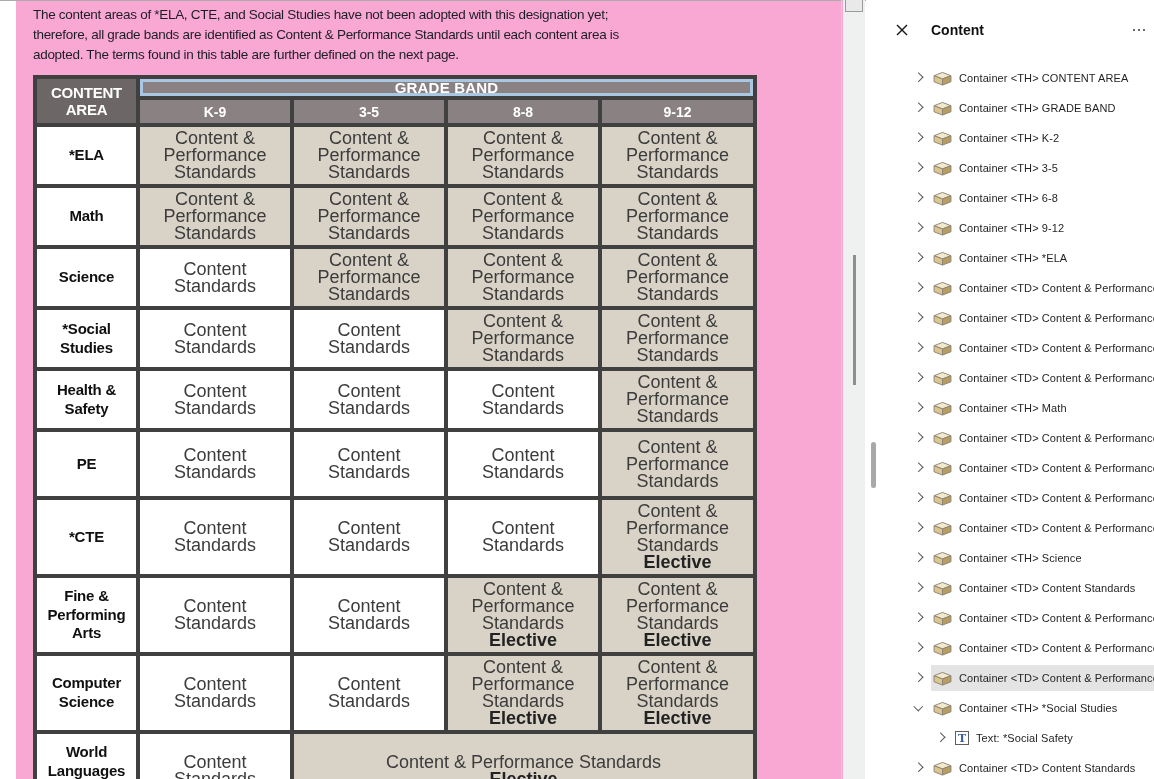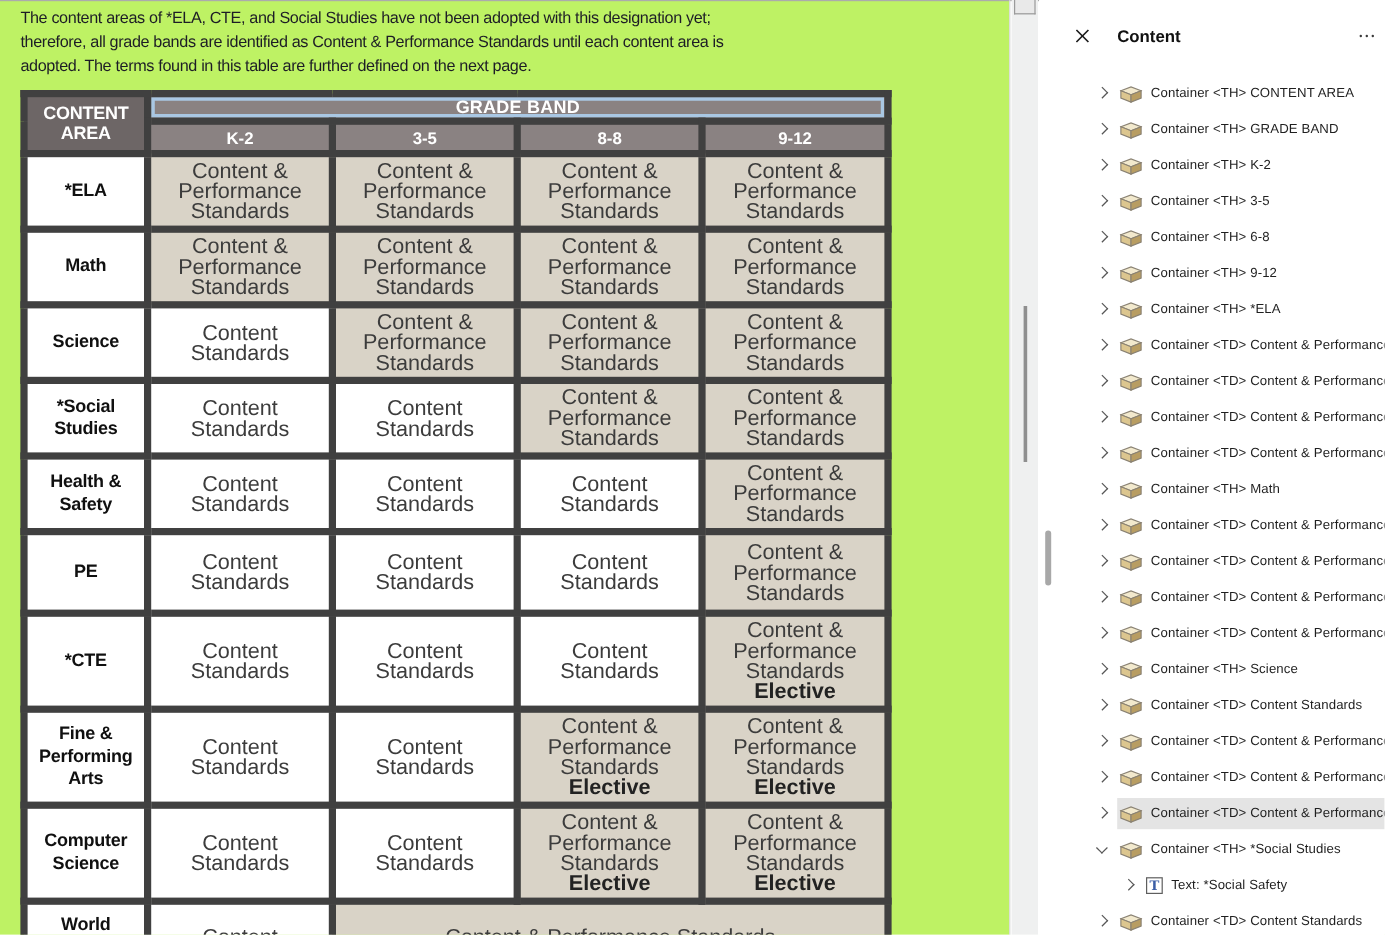--- a/index.html
+++ b/index.html
@@ -1,28 +1,28 @@
 <!DOCTYPE html>
 <html style="--header-dark: #6d6666; --header-mid: #8a8282; --cell-shaded: #d9d3c7; --selection-bg: #e4e4e4; --hl-blue: #a9c7e3;"><head>
 <meta charset="utf-8">
 <style>
   * { margin:0; padding:0; box-sizing:border-box; }
   html,body { width:1154px; height:779px; overflow:hidden; background:#fff;
               font-family:"Liberation Sans", sans-serif; }
   #stage { position:relative; width:1154px; height:779px; background:#fff; }
 
   
-  .doc { position:absolute; left:0; top:0; width:841px; height:779px; background:#bef264; }
+  .doc { position:absolute; left:16px; top:0; width:841px; height:779px; background:#f9a8d4; }
   .top-hairline { position:absolute; left:0; top:0; width:866px; height:1px; background:#ababab; }
   .intro { position:absolute; left:17px; top:5px; color:#1d1d26; font-size:13.5px;
            letter-spacing:-0.3px; line-height:20px; white-space:nowrap; }
 
   table.std { position:absolute; left:17px; top:75px; width:720px; border-collapse:collapse;
               table-layout:fixed; border:3px solid #141414; }
-  table.std th, table.std td { border:6px solid #404040; text-align:center; vertical-align:middle; }
+  table.std th, table.std td { border:4px solid #404040; text-align:center; vertical-align:middle; }
   th.corner { background:var(--header-dark); color:#fff; font-size:15px; font-weight:bold;
               line-height:1.15; letter-spacing:-0.2px; }
   th.group  { background:var(--header-mid); color:#fff; font-size:15px; font-weight:bold;
               height:16px; letter-spacing:0.2px;
               box-shadow: inset 0 0 0 3px var(--hl-blue); }
   th.band   { background:var(--header-mid); color:#fff; font-size:14px; font-weight:bold; height:27px; }
   th.rowlabel { background:#fff; color:#101010; font-size:15px; font-weight:bold;
                 line-height:1.25; padding:2px 5px; letter-spacing:-0.2px; }
   td.cell { background:#fff; color:#3c3c3c; font-size:18px; line-height:17px; padding:3px 2px; }
   td.cell.shaded { background:var(--cell-shaded); }
@@ -85,21 +85,21 @@
           <col style="width:155px">
       </colgroup>
       <thead>
         <tr>
           <th class="corner" rowspan="2">CONTENT AREA</th>
           <th class="group" colspan="4">
             <span>GRADE BAND</span>
           </th>
         </tr>
         <tr id="band-row">
-            <th class="band">K-2</th>
+            <th class="band">K-9</th>
             <th class="band">3-5</th>
             <th class="band">8-8</th>
             <th class="band">9-12</th>
           </tr>
       </thead>
       <tbody id="table-body">
           <tr style="height: 58px;">
             <th class="rowlabel">*ELA</th>
             <td class="cell shaded">
               <div>Content &amp; Performance</div>

